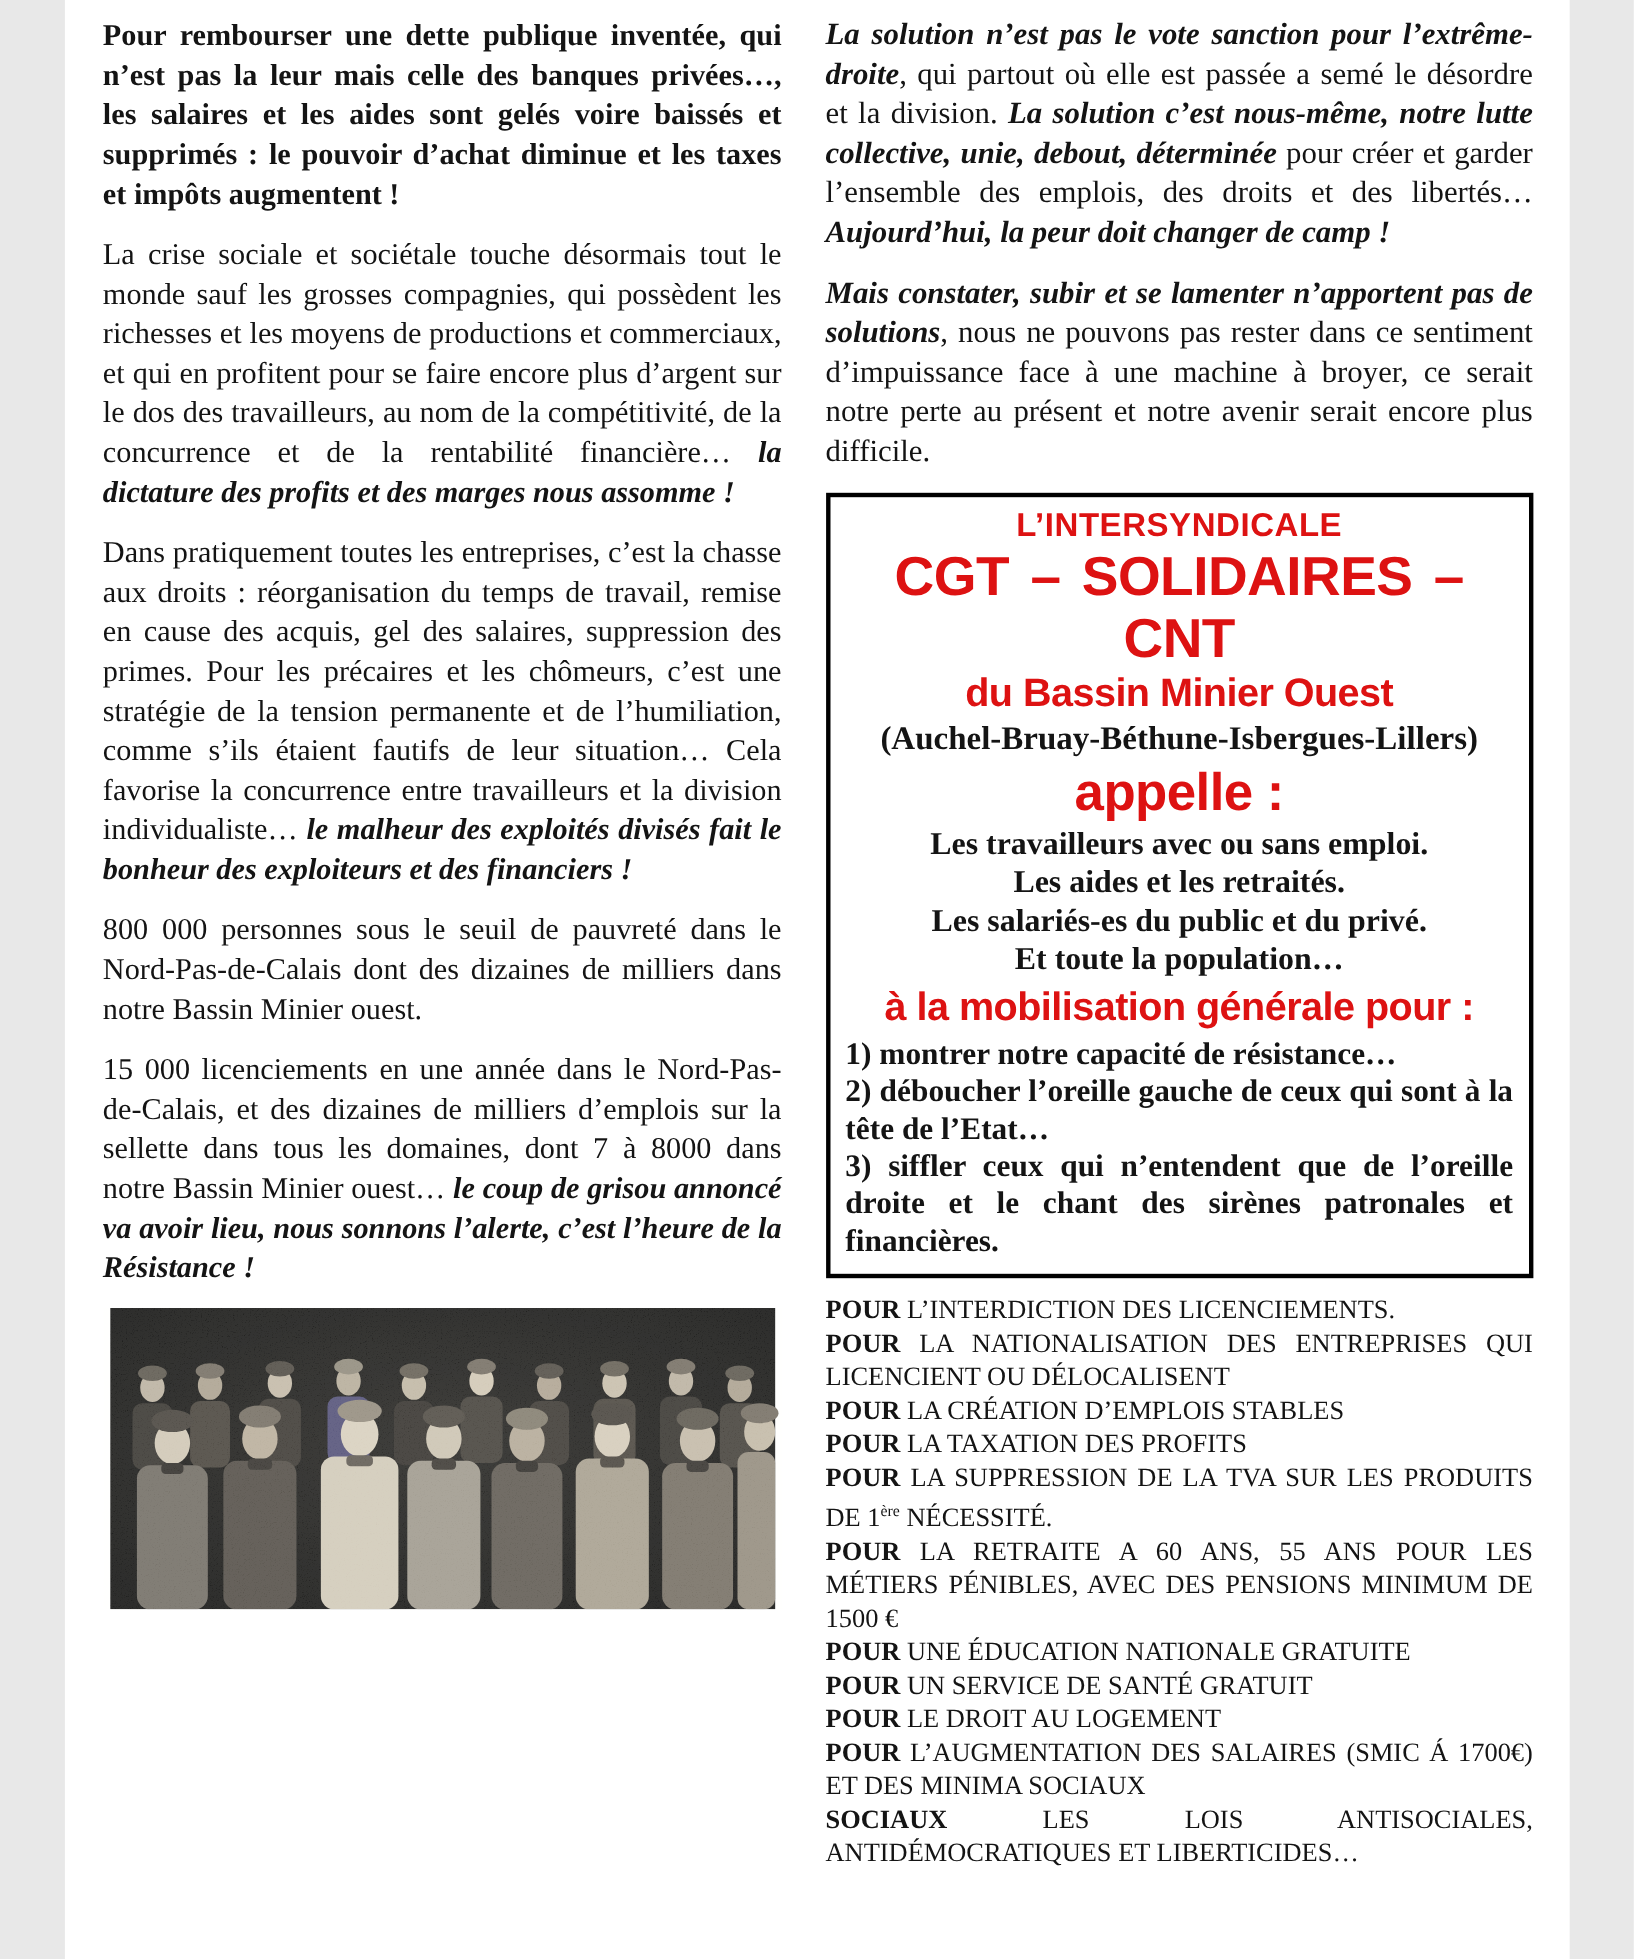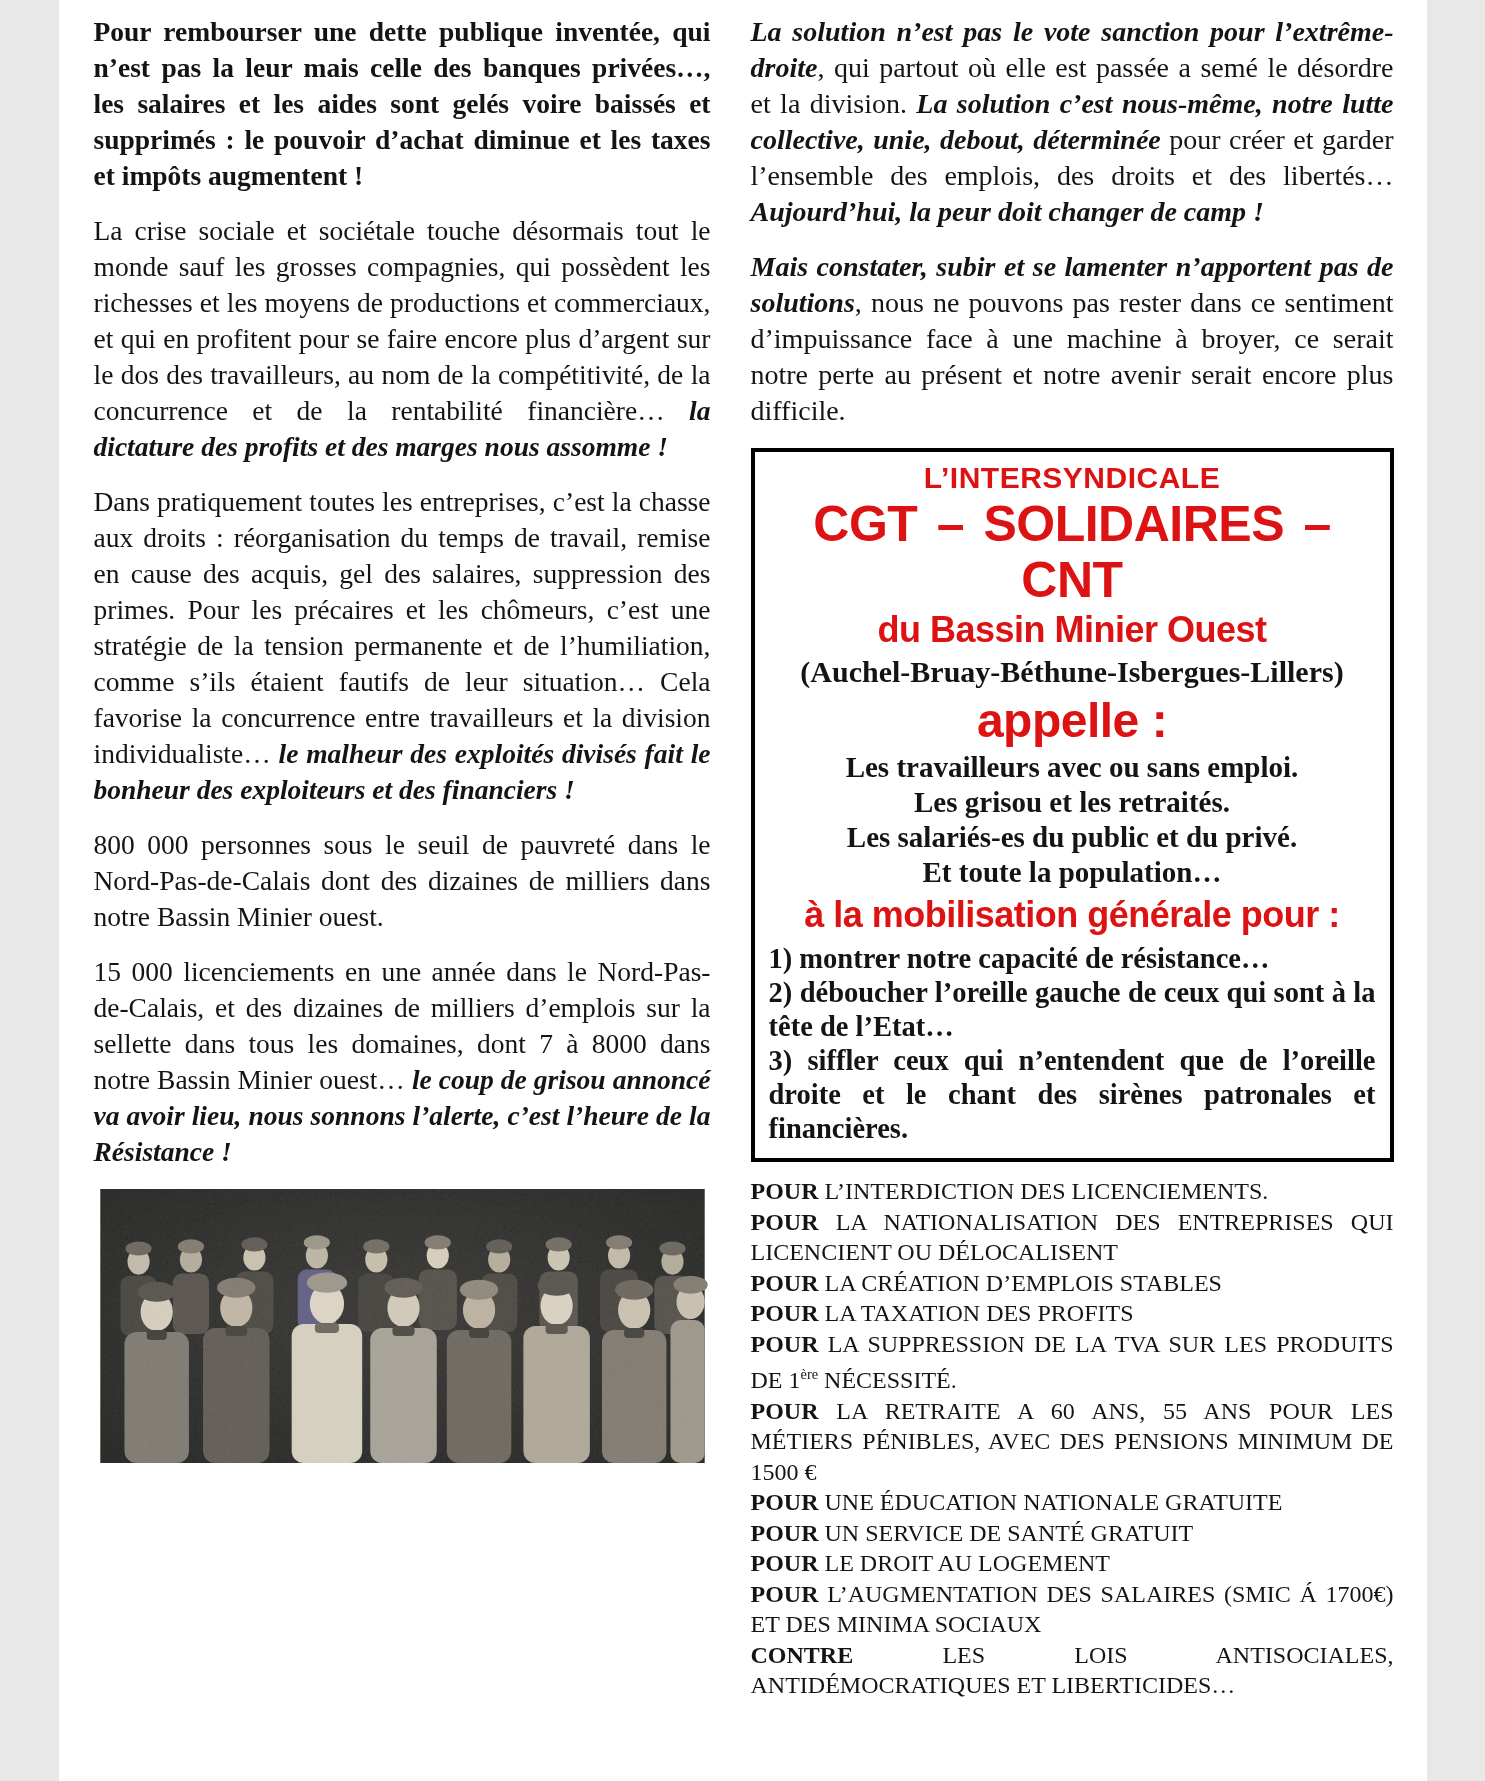--- a/index.html
+++ b/index.html
@@ -208,21 +208,21 @@
         </div>
 
       <div class="call-box">
         <div class="red-head head-1">L’INTERSYNDICALE</div>
         <div class="red-head head-2">CGT – SOLIDAIRES – CNT</div>
         <div class="red-head head-3">du Bassin Minier Ouest</div>
         <div class="towns">(Auchel-Bruay-Béthune-Isbergues-Lillers)</div>
         <div class="red-head head-4">appelle :</div>
         <div>
             <div class="audience-line">Les travailleurs avec ou sans emploi.</div>
-            <div class="audience-line">Les grisou et les retraités.</div>
+            <div class="audience-line">Les aides et les retraités.</div>
             <div class="audience-line">Les salariés-es du public et du privé.</div>
             <div class="audience-line">Et toute la population…</div>
           </div>
         <div class="red-head head-5">à la mobilisation générale pour :</div>
         <div class="goals">
             <div class="goal"><span class="run-bold">1) montrer notre capacité de résistance…</span></div>
             <div class="goal"><span class="run-bold">2) déboucher l’oreille gauche de ceux qui sont à la tête de l’Etat…</span></div>
             <div class="goal"><span class="run-bold">3) siffler ceux qui n’entendent que de l’oreille droite et le chant des sirènes patronales et financières.</span></div>
           </div>
       </div>
@@ -231,18 +231,18 @@
           <div class="demand"><span class="run-bold">POUR</span><span class="run-regular"> L’INTERDICTION DES LICENCIEMENTS.</span></div>
           <div class="demand"><span class="run-bold">POUR</span><span class="run-regular"> LA NATIONALISATION DES ENTREPRISES QUI LICENCIENT OU DÉLOCALISENT</span></div>
           <div class="demand"><span class="run-bold">POUR</span><span class="run-regular"> LA CRÉATION D’EMPLOIS STABLES</span></div>
           <div class="demand"><span class="run-bold">POUR</span><span class="run-regular"> LA TAXATION DES PROFITS</span></div>
           <div class="demand"><span class="run-bold">POUR</span><span class="run-regular"> LA SUPPRESSION DE LA TVA SUR LES PRODUITS DE 1</span><span class="run-sup">ère</span><span class="run-regular"> NÉCESSITÉ.</span></div>
           <div class="demand"><span class="run-bold">POUR</span><span class="run-regular"> LA RETRAITE A 60 ANS, 55 ANS POUR LES MÉTIERS PÉNIBLES, AVEC DES PENSIONS MINIMUM DE 1500 €</span></div>
           <div class="demand"><span class="run-bold">POUR</span><span class="run-regular"> UNE ÉDUCATION NATIONALE GRATUITE</span></div>
           <div class="demand"><span class="run-bold">POUR</span><span class="run-regular"> UN SERVICE DE SANTÉ GRATUIT</span></div>
           <div class="demand"><span class="run-bold">POUR</span><span class="run-regular"> LE DROIT AU LOGEMENT</span></div>
           <div class="demand"><span class="run-bold">POUR</span><span class="run-regular"> L’AUGMENTATION DES SALAIRES (SMIC Á 1700€) ET DES MINIMA SOCIAUX</span></div>
-          <div class="demand"><span class="run-bold">CONTRE</span><span class="run-regular"> LES LOIS ANTISOCIALES, ANTIDÉMOCRATIQUES ET LIBERTICIDES…</span></div>
+          <div class="demand"><span class="run-bold">SOCIAUX</span><span class="run-regular"> LES LOIS ANTISOCIALES, ANTIDÉMOCRATIQUES ET LIBERTICIDES…</span></div>
         </div>
     </div>
 
   </div>
 </div>
 
 </body></html>

